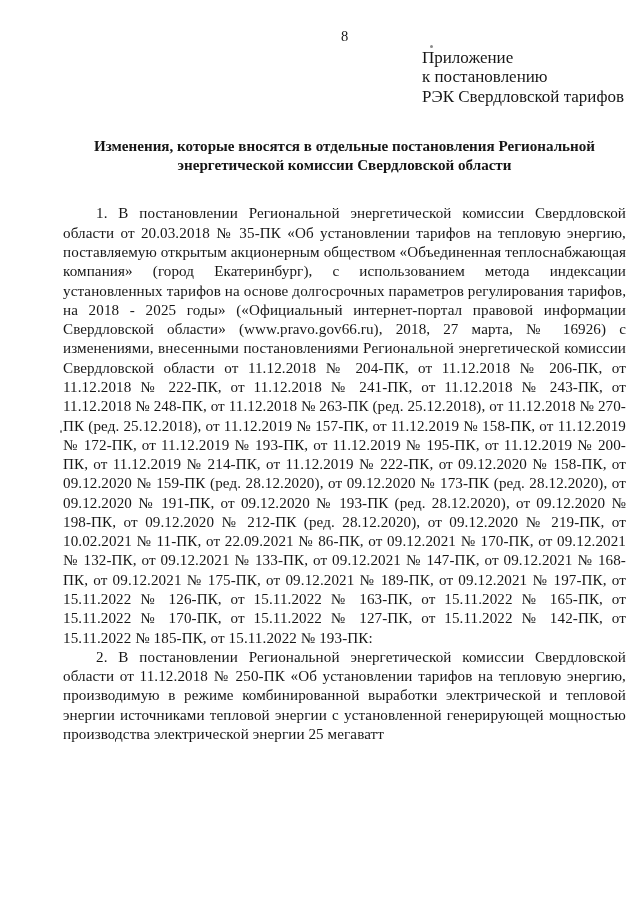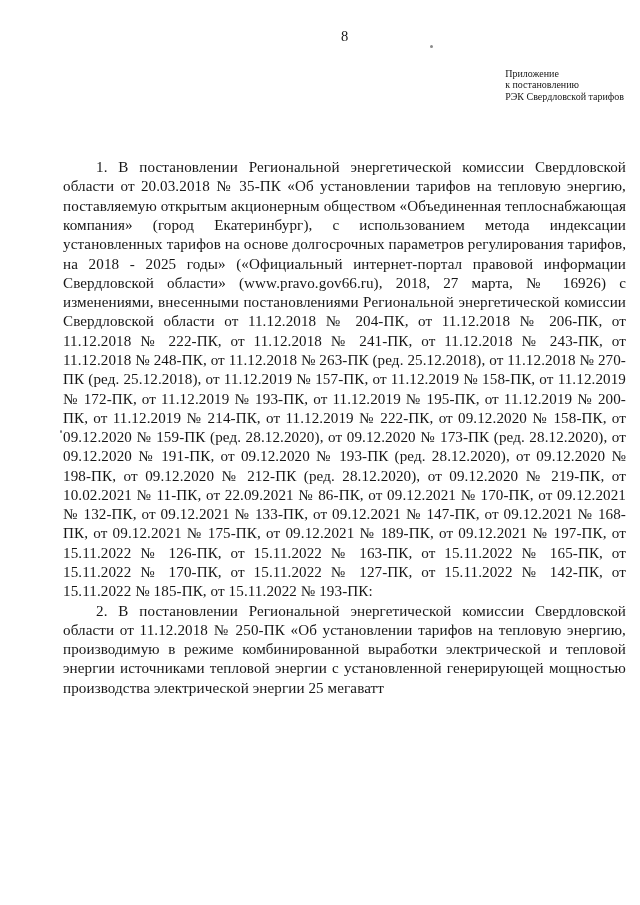--- a/index.html
+++ b/index.html
@@ -22,35 +22,35 @@
     background: #ffffff;
     font-family: "Liberation Serif", "DejaVu Serif", serif;
   }
   .page-number {
     text-align: center;
     font-size: 14.5px;
     line-height: 1;
   }
   .appendix {
     width: fit-content;
-    margin: 24px 2px 0 auto;
-    font-size: 10px;
+    margin: 4px 2px 0 auto;
+    font-size: 17px;
     line-height: 1.155;
     text-align: left;
   }
   .doc-title {
     margin: 31px auto 0;
     max-width: 540px;
     text-align: center;
     font-size: 15.1px;
     font-weight: bold;
     line-height: 1.26;
   }
   .body-text {
-    margin-top: 56px;
+    margin-top: 29px;
     font-size: 15.1px;
     line-height: 1.278;
     text-align: justify;
     letter-spacing: 0.1px;
   }
   .body-text p {
     margin: 0;
     text-indent: 33px;
   }
   .speck {
@@ -69,20 +69,21 @@
   <div class="page-number">8</div>
 
   <div class="speck speck-a"></div>
 
   <div class="appendix">
     <div>Приложение</div>
     <div>к постановлению</div>
     <div>РЭК Свердловской тарифов</div>
   </div>
 
+  <div class="doc-title">Изменения, которые вносятся в отдельные постановления Региональной энергетической комиссии Свердловской области</div>
 
   <div class="speck speck-b"></div>
 
   <div class="body-text">
     <p>1. В постановлении Региональной энергетической комиссии Свердловской области от 20.03.2018 № 35-ПК «Об установлении тарифов на тепловую энергию, поставляемую открытым акционерным обществом «Объединенная теплоснабжающая компания» (город Екатеринбург), с использованием метода индексации установленных тарифов на основе долгосрочных параметров регулирования тарифов, на 2018 - 2025 годы» («Официальный интернет-портал правовой информации Свердловской области» (www.pravo.gov66.ru), 2018, 27 марта, № 16926) с изменениями, внесенными постановлениями Региональной энергетической комиссии Свердловской области от 11.12.2018 № 204-ПК, от 11.12.2018 № 206-ПК, от 11.12.2018 № 222-ПК, от 11.12.2018 № 241-ПК, от 11.12.2018 № 243-ПК, от 11.12.2018 № 248-ПК, от 11.12.2018 № 263-ПК (ред. 25.12.2018), от 11.12.2018 № 270-ПК (ред. 25.12.2018), от 11.12.2019 № 157-ПК, от 11.12.2019 № 158-ПК, от 11.12.2019 № 172-ПК, от 11.12.2019 № 193-ПК, от 11.12.2019 № 195-ПК, от 11.12.2019 № 200-ПК, от 11.12.2019 № 214-ПК, от 11.12.2019 № 222-ПК, от 09.12.2020 № 158-ПК, от 09.12.2020 № 159-ПК (ред. 28.12.2020), от 09.12.2020 № 173-ПК (ред. 28.12.2020), от 09.12.2020 № 191-ПК, от 09.12.2020 № 193-ПК (ред. 28.12.2020), от 09.12.2020 № 198-ПК, от 09.12.2020 № 212-ПК (ред. 28.12.2020), от 09.12.2020 № 219-ПК, от 10.02.2021 № 11-ПК, от 22.09.2021 № 86-ПК, от 09.12.2021 № 170-ПК, от 09.12.2021 № 132-ПК, от 09.12.2021 № 133-ПК, от 09.12.2021 № 147-ПК, от 09.12.2021 № 168-ПК, от 09.12.2021 № 175-ПК, от 09.12.2021 № 189-ПК, от 09.12.2021 № 197-ПК, от 15.11.2022 № 126-ПК, от 15.11.2022 № 163-ПК, от 15.11.2022 № 165-ПК, от 15.11.2022 № 170-ПК, от 15.11.2022 № 127-ПК, от 15.11.2022 № 142-ПК, от 15.11.2022 № 185-ПК, от 15.11.2022 № 193-ПК:</p>
     <p>2. В постановлении Региональной энергетической комиссии Свердловской области от 11.12.2018 № 250-ПК «Об установлении тарифов на тепловую энергию, производимую в режиме комбинированной выработки электрической и тепловой энергии источниками тепловой энергии с установленной генерирующей мощностью производства электрической энергии 25 мегаватт</p>
   </div>
 
 </div>
 

